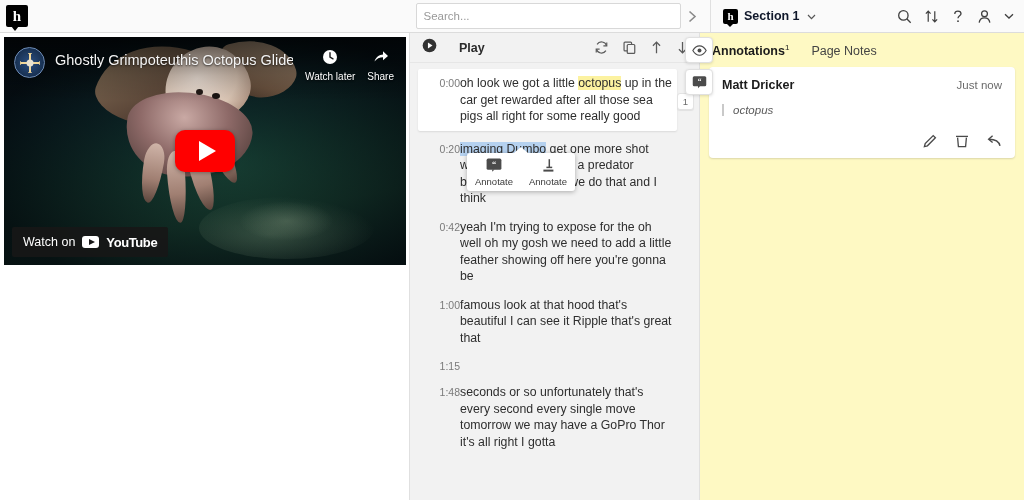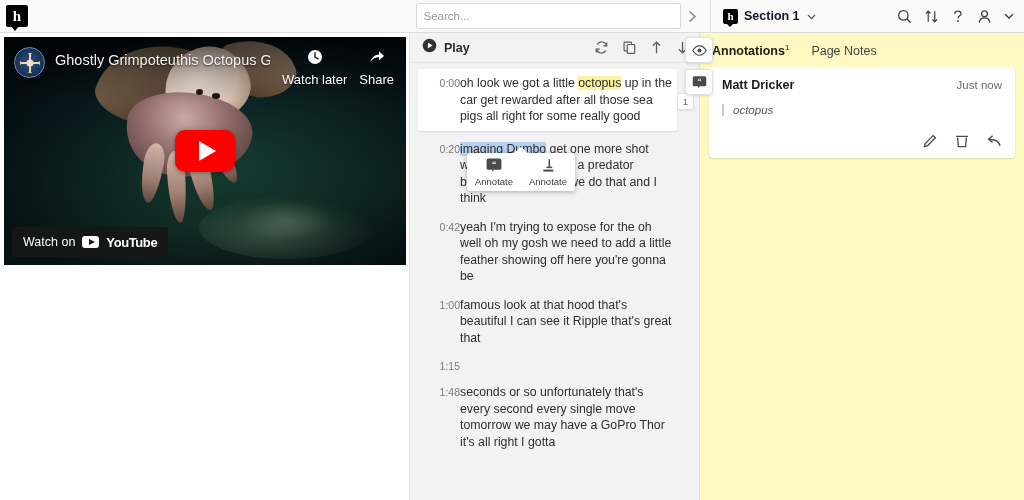--- a/index.html
+++ b/index.html
@@ -154,21 +154,21 @@
     content: ""; position: absolute; left: 50%; top: 50%; width: 7px; height: 7px;
     transform: translate(-50%,-50%); background: #e9e3d2; border-radius: 50%;
   }
   .vid-title {
     color: #f4f4f4; font-size: 14.5px; margin-left: 10px; margin-top: 5px;
     white-space: nowrap; overflow: hidden; flex: 1;
     text-shadow: 0 1px 2px rgba(0,0,0,.7);
   }
   .vid-action {
     display: flex; flex-direction: column; align-items: center; gap: 4px;
-    color: #fff; font-size: 13px; margin-left: 12px; margin-top: 2px;
+    color: #fff; font-size: 10px; margin-left: 12px; margin-top: 2px;
     text-shadow: 0 1px 2px rgba(0,0,0,.7); cursor: pointer;
   }
   .play-btn {
     position: absolute; left: 50%; top: 50%; transform: translate(-50%,-50%);
     width: 60px; height: 42px; background: #f00; border-radius: 10px;
     display: flex; align-items: center; justify-content: center; cursor: pointer;
     box-shadow: 0 1px 4px rgba(0,0,0,.35);
   }
   .play-btn::after {
     content: ""; border-left: 17px solid #fff; border-top: 10px solid transparent;
@@ -194,21 +194,21 @@
   .mid-pane {
     width: 290px; min-width: 290px; background: #f2f2f2;
     display: flex; flex-direction: column; position: relative;
     border-right: 1px solid #e0e0e0;
   }
   .tr-toolbar {
     height: 30px; min-height: 30px; background: #f2f2f2;
     display: flex; align-items: center; padding: 0 10px 0 12px;
     border-bottom: 1px solid #e6e6e6;
   }
-  .tr-play { display: flex; align-items: center; gap: 7px; cursor: pointer; }
+  .tr-play { display: flex; align-items: center; gap: 22px; cursor: pointer; }
   .tr-play-label { font-size: 12.5px; font-weight: bold; color: #2b2b2b; }
   .tr-tools { margin-left: auto; display: flex; align-items: center; gap: 13px; }
   .tr-tool { color: #5b5b5b; display: flex; cursor: pointer; }
 
   .tr-list {
     flex: 1; overflow: hidden; padding: 6px 22px 0 8px; position: relative;
   }
   .tr-seg { display: flex; padding: 6px 4px 6px 6px; border-radius: 2px; }
   .tr-seg.first { background: #fff; box-shadow: 0 1px 2px rgba(0,0,0,.10); margin-bottom: 4px; }
   .tr-time {

